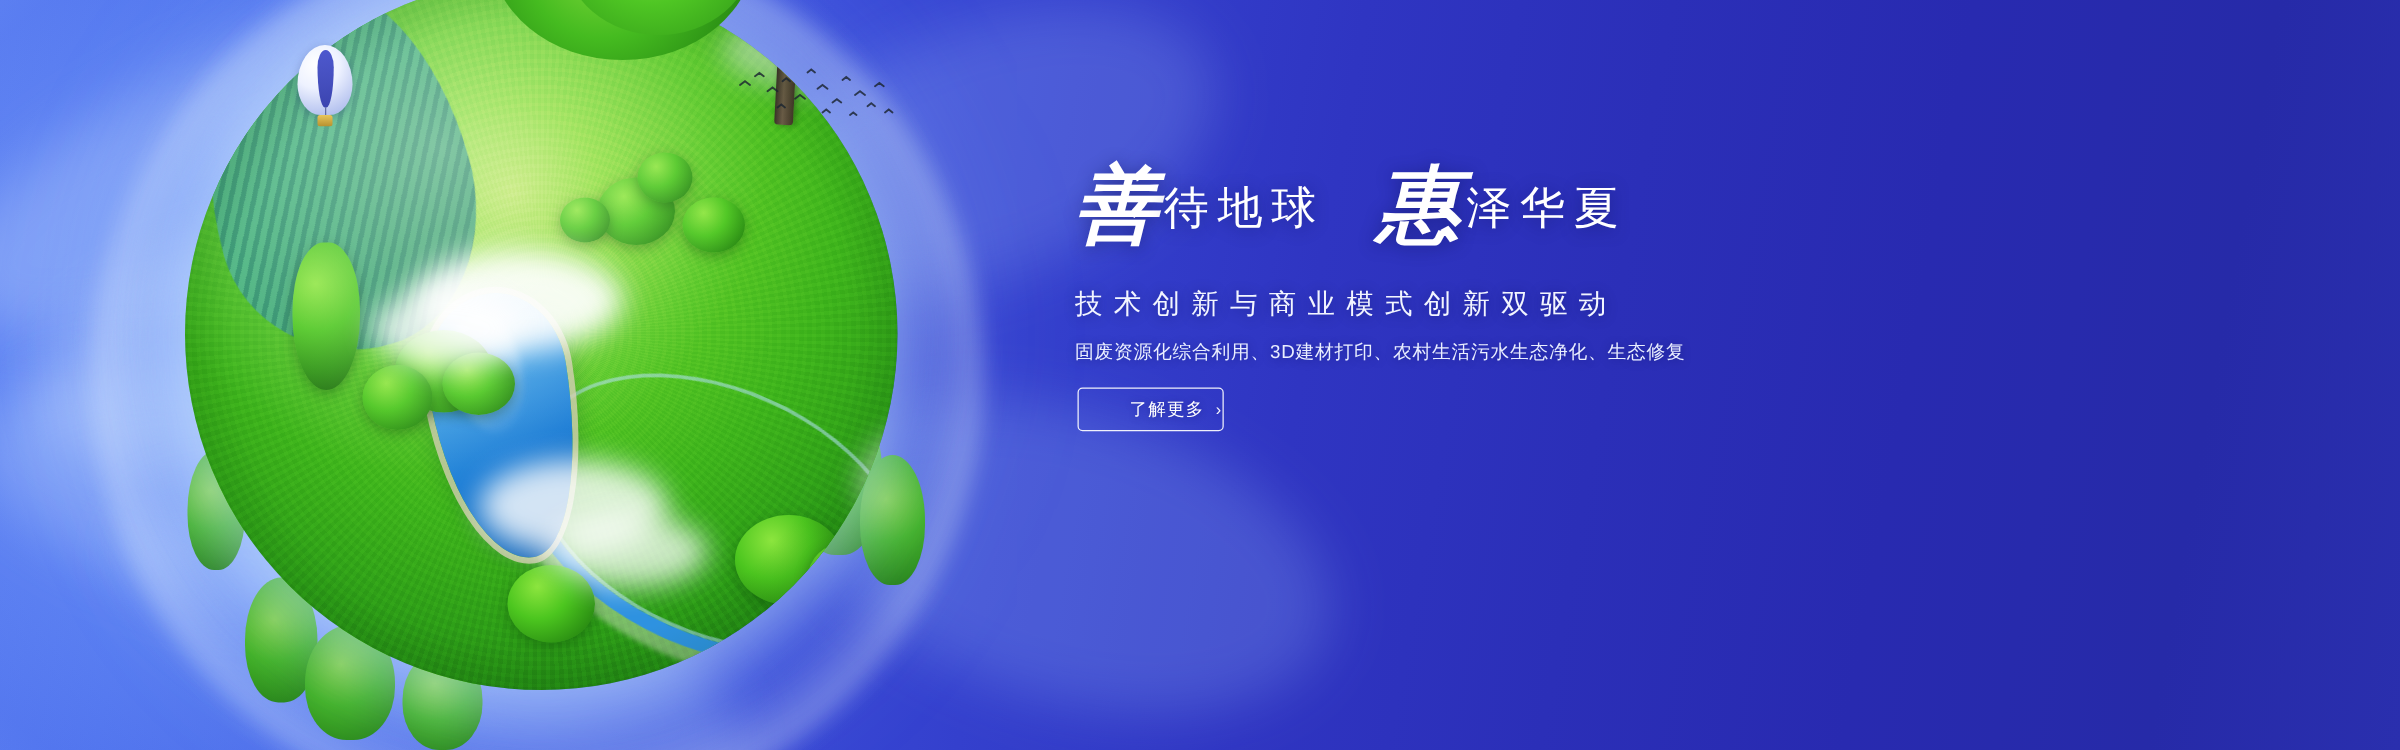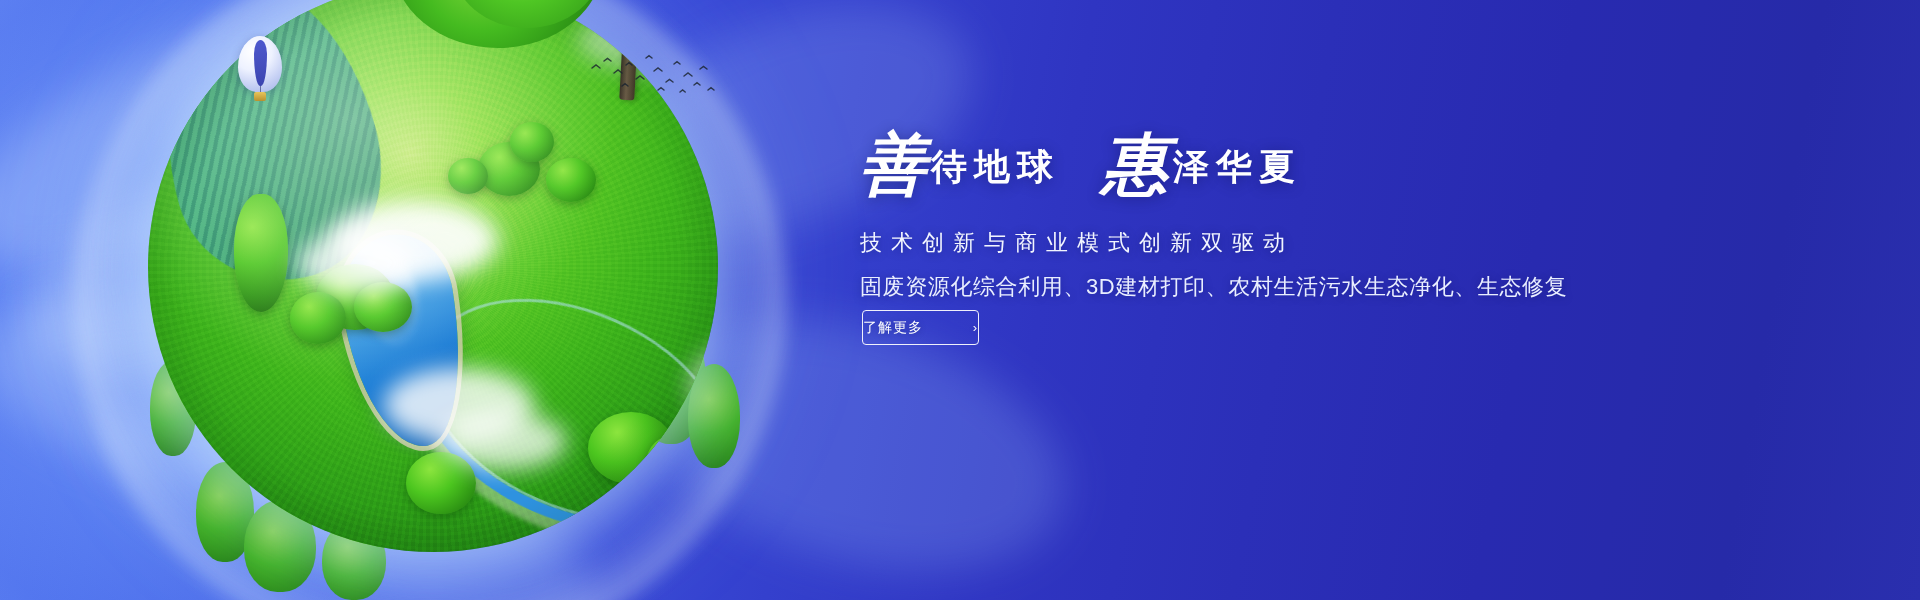--- a/index.html
+++ b/index.html
@@ -188,37 +188,37 @@
     color:#fff; white-space:nowrap;
     text-shadow:0 2px 14px rgba(10,16,80,.45);
   }
   .h-big{
     font-family:"Liberation Serif","DejaVu Serif",serif;
     font-size:66px; line-height:1; font-weight:700; font-style:italic;
     letter-spacing:1px; vertical-align:-6px; padding-right:4px;
   }
   .h-sm{
     font-family:"Liberation Serif","DejaVu Serif",serif;
-    font-size:36px; font-weight:700; letter-spacing:7px; vertical-align:2px;
+    font-size:36px; font-weight:400; letter-spacing:7px; vertical-align:2px;
   }
   .h-gap{ display:inline-block; width:42px; }
 
   .subtitle{
     position:absolute; left:0; top:228px; width:700px;
     color:#f2f5ff; font-size:22px; letter-spacing:9px; white-space:nowrap;
     text-shadow:0 1px 10px rgba(10,16,80,.45);
   }
   .tagline{
     position:absolute; left:0; top:272px; width:700px;
-    color:#e9eeff; font-size:22px; letter-spacing:.6px; white-space:nowrap;
+    color:#e9eeff; font-size:15px; letter-spacing:.6px; white-space:nowrap;
     text-shadow:0 1px 8px rgba(10,16,80,.4);
   }
   .cta{
     position:absolute; left:2px; top:310px;
-    display:inline-flex; align-items:center; justify-content:space-between; gap:9px;
+    display:inline-flex; align-items:center; justify-content:flex-end; gap:9px;
     width:117px; height:35px;
     border:1px solid rgba(255,255,255,.92); border-radius:4px;
     background:transparent; color:#fff; font-size:14px; letter-spacing:1px;
     cursor:pointer; text-shadow:0 1px 6px rgba(10,16,80,.35);
   }
   .cta .chev{ font-size:13px; line-height:1; opacity:.95; }
 </style>
 </head>
 <body>
 

